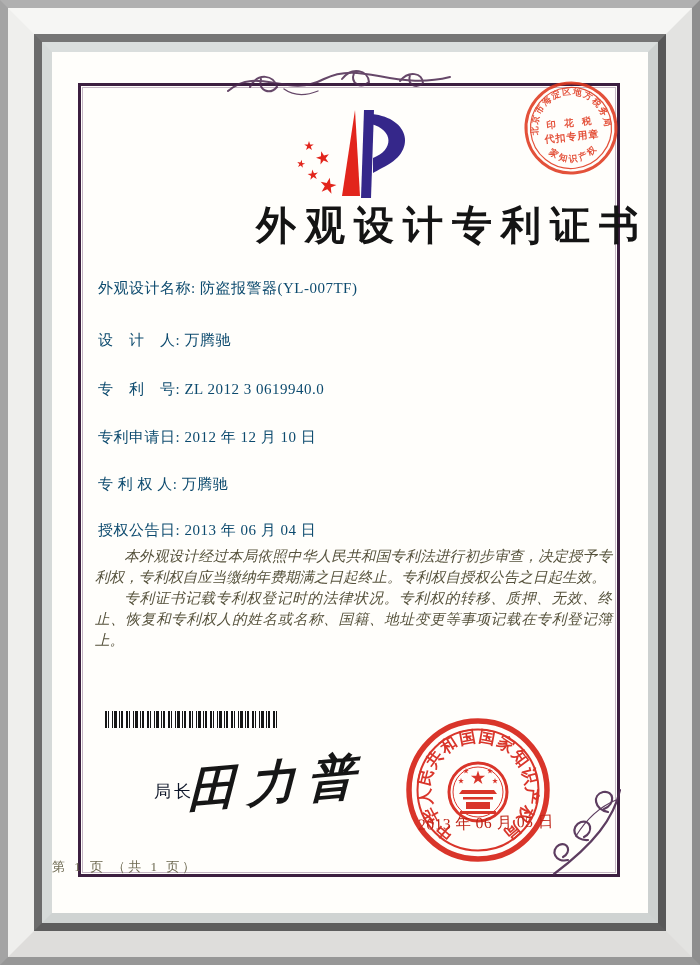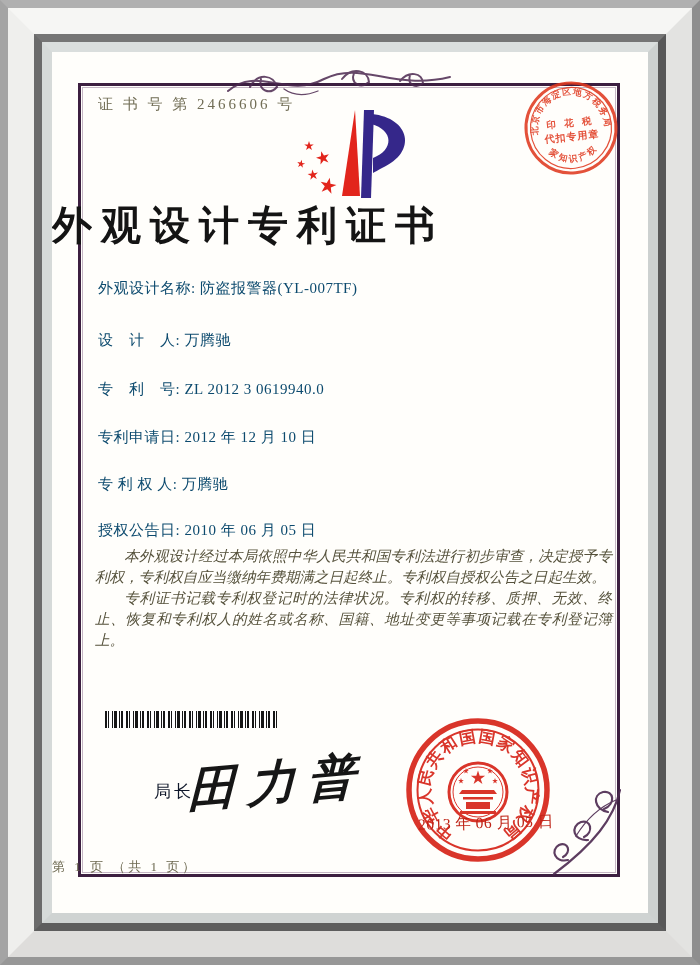--- a/index.html
+++ b/index.html
@@ -22,21 +22,21 @@
   .paper{position:relative;width:100%;height:100%;background:#fffefb;overflow:hidden;}
 
   
   .deco-border{position:absolute;left:26px;top:31px;width:542px;height:794px;
     border:3px solid #3c1f40;box-sizing:border-box;}
   .deco-border::after{content:"";position:absolute;inset:1px;border:1px solid rgba(90,50,95,.35);}
   .flourish{position:absolute;pointer-events:none;}
 
   
   .cert-number{position:absolute;left:46px;top:43px;font-size:15px;letter-spacing:3px;color:#716d55;}
-  .main-title{position:absolute;left:0;top:146px;width:100%;text-align:left;
+  .main-title{position:absolute;left:0;top:146px;width:100%;text-align:right;
     font-size:40px;font-weight:700;letter-spacing:9px;color:#141414;white-space:nowrap;}
   .field{position:absolute;left:46px;font-size:15px;color:#0c4a6e;letter-spacing:.5px;white-space:nowrap;}
   .f0{top:227px}.f1{top:279px}.f2{top:328px}.f3{top:376px}.f4{top:423px}.f5{top:469px}
   .paras{position:absolute;left:43px;top:494px;width:517px;font-size:14.6px;line-height:21px;
     color:#56523c;text-align:justify;font-style:italic;}
   .paras p{margin:0;text-indent:2em;}
   .barcode{position:absolute;left:53px;top:659px;width:172px;height:17px;background:
     repeating-linear-gradient(90deg,#161616 0 2px,#fff 2px 3px,#161616 3px 4px,#fff 4px 7px,
     #161616 7px 8px,#fff 8px 9px,#161616 9px 12px,#fff 12px 14px,#161616 14px 15px,#fff 15px 16px,
     #161616 16px 18px,#fff 18px 21px);}
@@ -76,21 +76,20 @@
       <svg class="flourish" style="left:494px;top:734px" width="82" height="94" viewBox="0 0 82 94">
         <g fill="none" stroke="#4c2950" stroke-width="2.2" stroke-linecap="round" opacity=".9">
           <path d="M74,4 C68,32 48,58 8,88"></path>
           <path d="M62,26 c-14,-3 -16,-17 -5,-20 c11,-2 13,12 1,17"></path>
           <path d="M42,54 c-15,1 -18,-14 -7,-18 c10,-3 13,10 3,15"></path>
           <path d="M22,74 c-13,3 -18,-10 -9,-15 c9,-4 13,7 4,12"></path>
           <path d="M70,14 q-24,10 -40,36" stroke-width="1.2"></path>
         </g>
       </svg>
 
-      <div class="cert-number">证 书 号 第 2466606 号</div>
 
       <div class="logo-box">
         <svg width="130" height="94" viewBox="0 0 130 94">
           <defs>
             <path id="star" d="M0,-1 L0.225,-0.309 L0.951,-0.309 L0.363,0.118 L0.588,0.809 L0,0.382 L-0.588,0.809 L-0.363,0.118 L-0.951,-0.309 L-0.225,-0.309 Z"></path>
           </defs>
           <g>
             <path d="M80,6 C118,10 126,44 90,60 C86,62 83,64 81,65 L81,50 C102,42 102,22 79,16 Z" fill="#35278a"></path>
             <polygon points="72,2 82,2 79,90 69,90" fill="#35278a"></polygon>
           </g>
@@ -105,21 +104,21 @@
         </svg>
       </div>
 
       <div class="main-title">外观设计专利证书</div>
 
       <div class="field f0">外观设计名称: 防盗报警器(YL-007TF)</div>
       <div class="field f1">设　计　人: 万腾驰</div>
       <div class="field f2">专　利　号: ZL 2012 3 0619940.0</div>
       <div class="field f3">专利申请日: 2012 年 12 月 10 日</div>
       <div class="field f4">专 利 权 人: 万腾驰</div>
-      <div class="field f5">授权公告日: 2010 年 06 月 05 日</div>
+      <div class="field f5">授权公告日: 2013 年 06 月 04 日</div>
 
       <div class="paras">
         <p>本外观设计经过本局依照中华人民共和国专利法进行初步审查，决定授予专利权，专利权自应当缴纳年费期满之日起终止。专利权自授权公告之日起生效。</p>
         <p>专利证书记载专利权登记时的法律状况。专利权的转移、质押、无效、终止、恢复和专利权人的姓名或名称、国籍、地址变更等事项记载在专利登记簿上。</p>
       </div>
 
       <div class="barcode"></div>
 
       <div class="director-label">局长</div>
       <svg class="sig-svg" width="220" height="88" viewBox="0 0 220 88">

